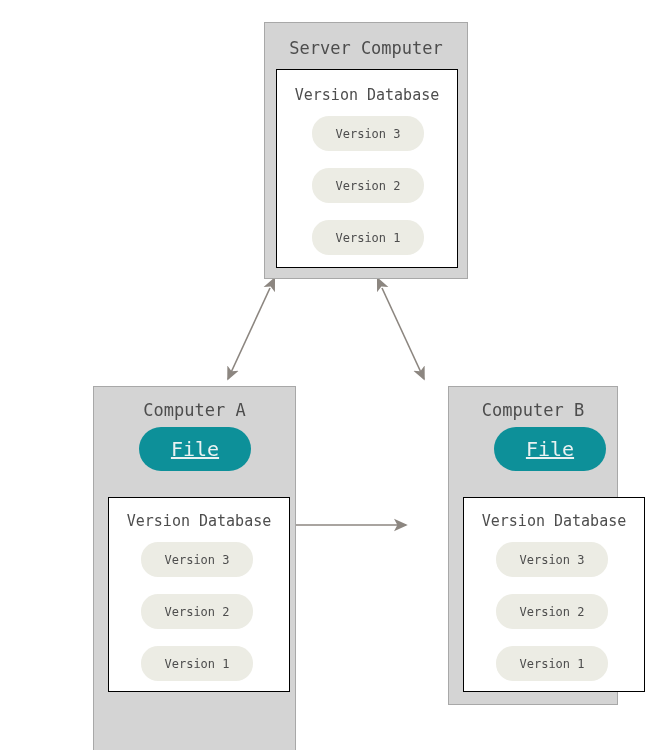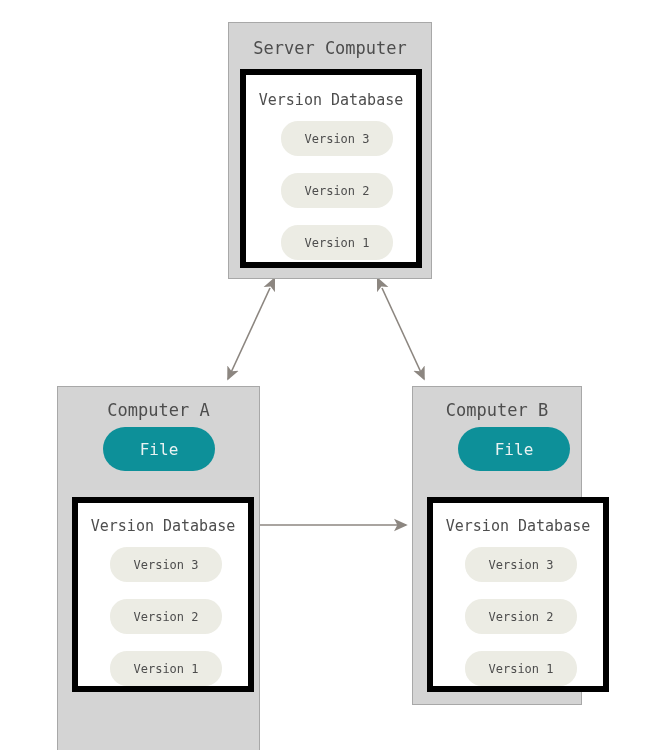--- a/index.html
+++ b/index.html
@@ -26,37 +26,38 @@
     height: 750px;
     pointer-events: none;
   }
 
   
   .computer-box {
     position: absolute;
     background: #d4d4d4;
     border: 1px solid #a8a8a8;
     box-sizing: border-box;
+    margin-left: 36px;
   }
   .computer-title {
     position: absolute;
     left: 0;
     width: 100%;
     text-align: center;
     color: #4d4d4d;
     font-size: 17px;
     letter-spacing: 0px;
     white-space: nowrap;
   }
 
   
   .db-box {
     position: absolute;
     background: #ffffff;
-    border: 6px solid #000000;
+    border: 1px solid #000000;
     box-sizing: border-box;
   }
   .db-title {
     position: absolute;
     left: 0;
     width: 100%;
     text-align: center;
     color: #4d4d4d;
     font-size: 15px;
     white-space: nowrap;
@@ -75,26 +76,27 @@
     box-sizing: border-box;
     white-space: nowrap;
   }
 
   
   .file-pill {
     position: absolute;
     background: #0d9099;
     border-radius: 22px;
     color: #e9f2f2;
-    font-size: 16px;
+    font-size: 20px;
     display: flex;
     align-items: center;
     justify-content: center;
     box-sizing: border-box;
     white-space: nowrap;
+    text-decoration: underline;
   }
 </style>
 </head>
 <body>
 
 <div id="diagram">
 
   <svg class="connectors" viewBox="0 0 646 750">
     <defs>
       <marker id="arrowEnd" markerWidth="9" markerHeight="9" refX="7.5" refY="4.5" orient="auto" markerUnits="strokeWidth">

